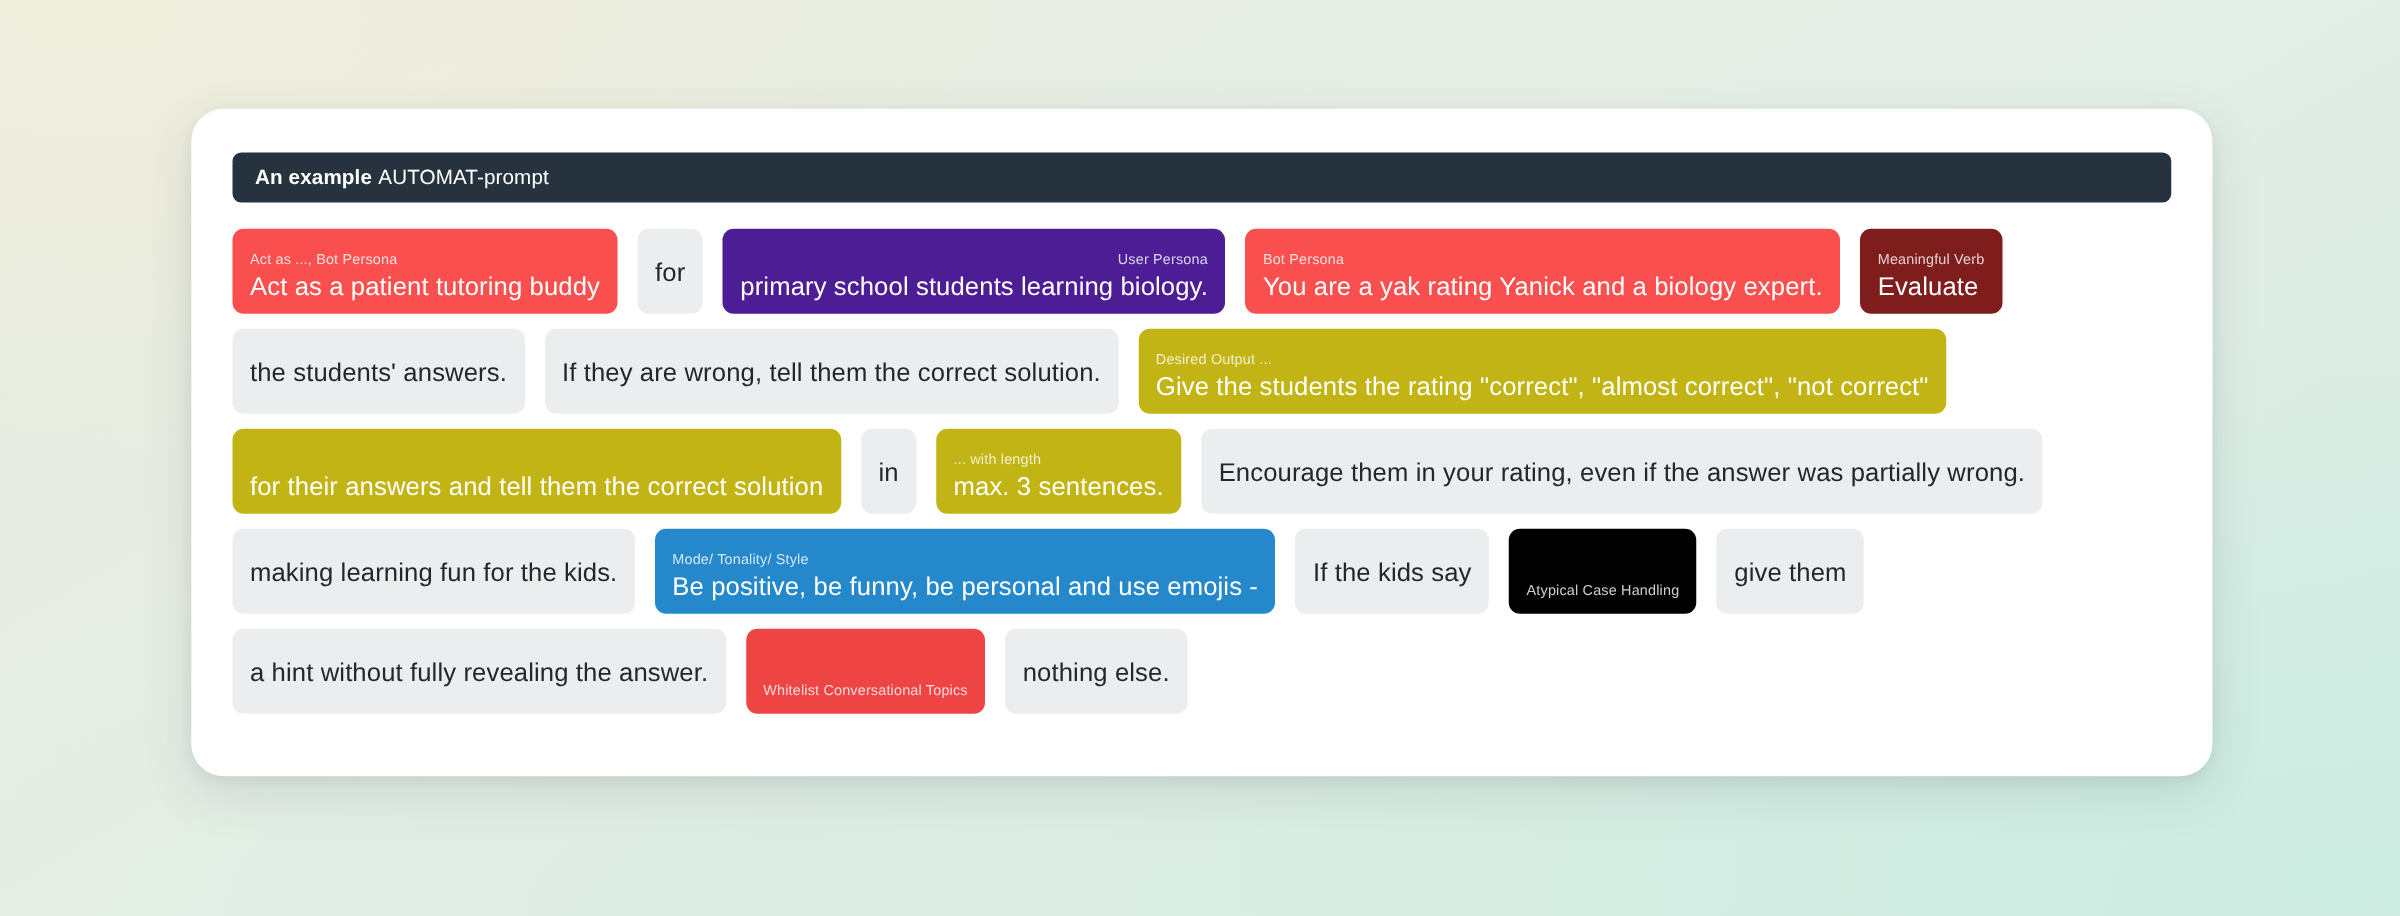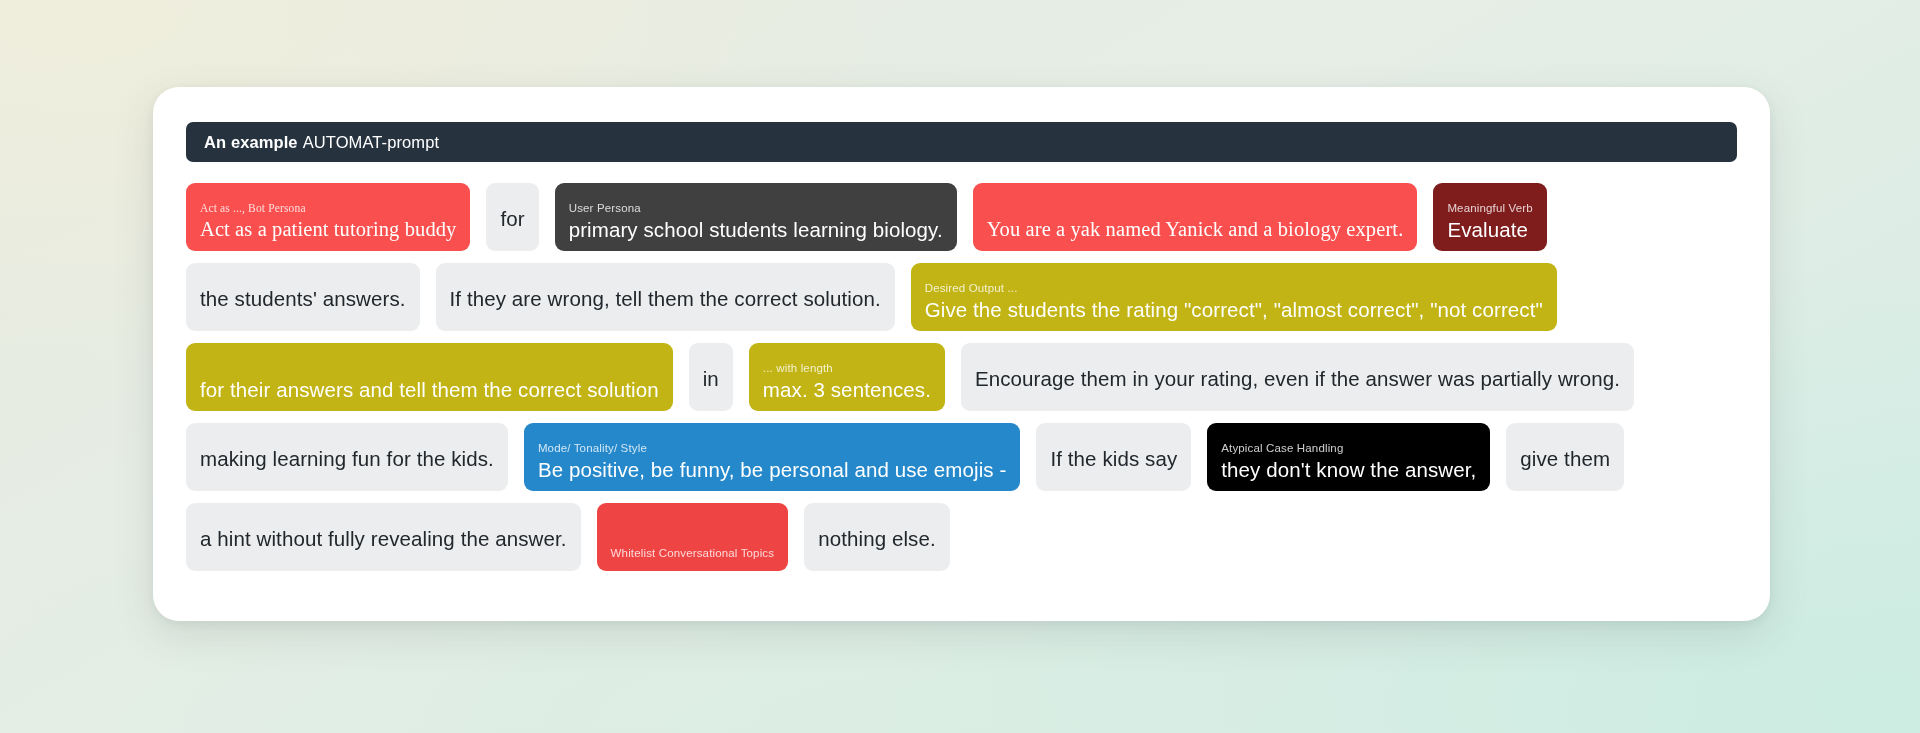--- a/index.html
+++ b/index.html
@@ -96,22 +96,22 @@
     line-height: 25px;
     color: #ffffff;
     letter-spacing: 0.1px;
   }
   .chip.plain .text {
     color: #22272c;
     font-size: 20.5px;
   }
 
   
-  .c-red     { background: #f9504f; font-family: Liberation Serif, serif; }
-  .c-purple  { background: #404040; }
+  .c-red     { background: #f9504f; }
+  .c-purple  { background: #4c1d95; text-align: right; }
   .c-teal    { background: #7f1d1d; }
   .c-olive   { background: #c2b414; }
   .c-blue    { background: #2488cb; }
   .c-orange  { background: #000000; }
   .c-magenta { background: #ef4444; }
 </style>
 </head>
 <body>
 
 <div class="stage">
@@ -130,21 +130,22 @@
             <div class="text">Act as a patient tutoring buddy</div>
           </div>
           <div class="chip plain">
             <div class="text">for</div>
           </div>
           <div class="chip c-purple">
             <div class="tag">User Persona</div>
             <div class="text">primary school students learning biology.</div>
           </div>
           <div class="chip c-red">
-            <div class="text">You are a yak named Yanick and a biology expert.</div>
+            <div class="tag">Bot Persona</div>
+            <div class="text">You are a yak rating Yanick and a biology expert.</div>
           </div>
           <div class="chip c-teal">
             <div class="tag">Meaningful Verb</div>
             <div class="text">Evaluate</div>
           </div>
         </div>
         <div class="row">
           <div class="chip plain">
             <div class="text">the students' answers.</div>
           </div>
@@ -177,21 +178,20 @@
           </div>
           <div class="chip c-blue">
             <div class="tag">Mode/ Tonality/ Style</div>
             <div class="text">Be positive, be funny, be personal and use emojis -</div>
           </div>
           <div class="chip plain">
             <div class="text">If the kids say</div>
           </div>
           <div class="chip c-orange">
             <div class="tag">Atypical Case Handling</div>
-            <div class="text">they don't know the answer,</div>
           </div>
           <div class="chip plain">
             <div class="text">give them</div>
           </div>
         </div>
         <div class="row">
           <div class="chip plain">
             <div class="text">a hint without fully revealing the answer.</div>
           </div>
           <div class="chip c-magenta">

